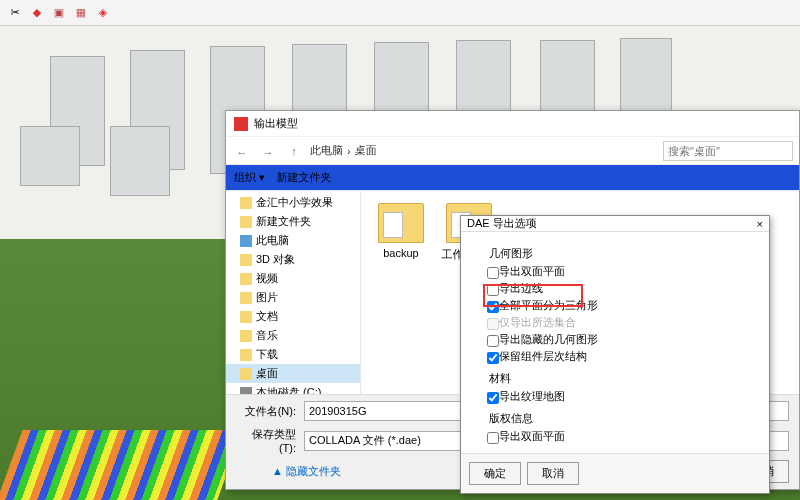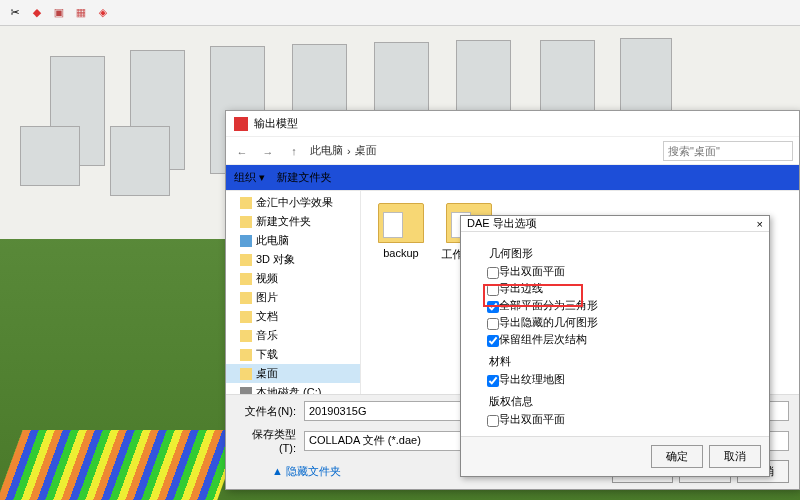--- a/index.html
+++ b/index.html
@@ -48,21 +48,21 @@
 
 
 .opts-dlg { position:absolute; top:215px; left:460px; width:310px; background:#fff; border:1px solid #888; box-shadow:2px 2px 6px rgba(0,0,0,.3); z-index:10; }
 .opts-title { height:16px; display:flex; align-items:center; justify-content:space-between; padding:0 6px; border-bottom:1px solid #ddd; }
 .opts-title .x { cursor:pointer; }
 .opts-body { padding:8px 12px; }
 .opts-body h4 { font-weight:normal; margin:6px 16px 2px; }
 .opt-row { padding:1px 0 1px 14px; display:flex; align-items:flex-end; }
 .opt-row input { width:12px; height:12px; }
 .highlight { position:absolute; top:52px; left:22px; width:100px; height:23px; border:2px solid #e33; background:transparent; pointer-events:none; }
-.opts-btns { padding:8px; display:flex; justify-content:flex-end; gap:6px; background:#f6f6f6; border-top:1px solid #ddd; }
+.opts-btns { padding:8px; display:flex; gap:6px; background:#f6f6f6; border-top:1px solid #ddd; }
 </style>
 </head>
 <body>
 
 <div class="toolbar">
   <span class="icon">✂</span>
   <span class="icon" style="color:#d33">◆</span>
   <span class="icon" style="color:#b44">▣</span>
   <span class="icon" style="color:#c55">▦</span>
   <span class="icon" style="color:#d33">◈</span>
@@ -197,20 +197,24 @@
         <span>导出双面平面</span>
       </div>
     <div class="opt-row">
         <input type="checkbox" style="">
         <span>导出边线</span>
       </div>
     <div class="opt-row">
         <input type="checkbox" checked="" style="">
         <span>全部平面分为三角形</span>
       </div>
+    <div class="opt-row" style="color:#aaa">
+        <input type="checkbox" disabled="" style="">
+        <span>仅导出所选集合</span>
+      </div>
     <div class="opt-row">
         <input type="checkbox" style="">
         <span>导出隐藏的几何图形</span>
       </div>
     <div class="opt-row">
         <input type="checkbox" checked="" style="">
         <span>保留组件层次结构</span>
       </div>
     <h4>材料</h4>
     <div class="opt-row">

